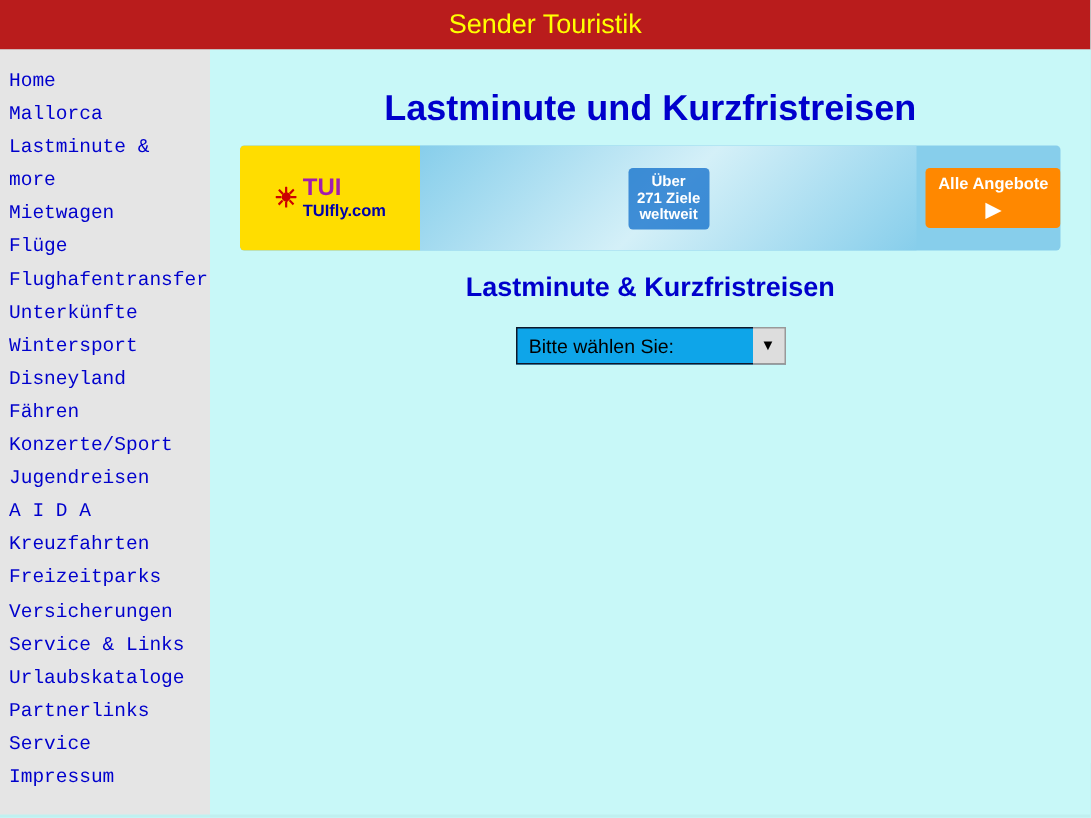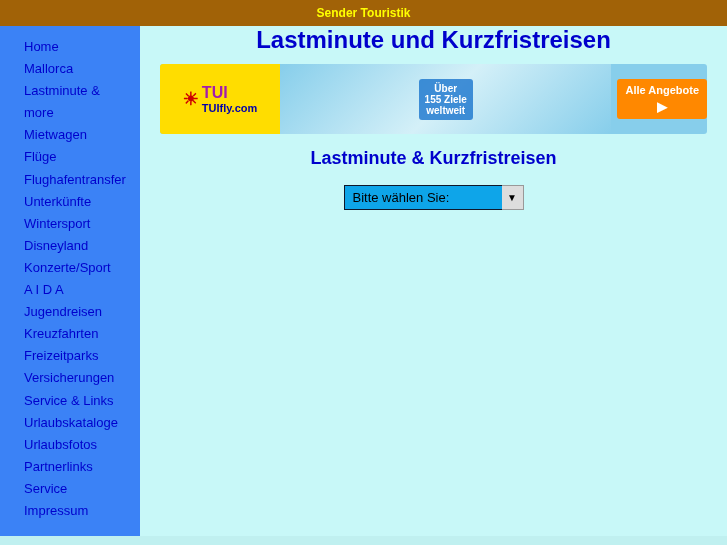--- a/index.html
+++ b/index.html
@@ -4,49 +4,50 @@
   <style>
     * { margin: 0; padding: 0; box-sizing: border-box; }
     body {
       font-family: Arial, sans-serif;
       font-size: 13px;
       background: #c0f0f0;
       width: 727px;
       min-height: 545px;
     }
     #header {
-      background: #a16207;
+      background: #b91c1c;
       color: #ffff00;
       text-align: center;
       padding: 6px 0;
-      font-size: 12px;
-      font-weight: bold;
+      font-size: 18px;
+      font-weight: normal;
     }
     #layout {
       display: flex;
       flex-direction: row;
     }
     #sidebar {
       width: 140px;
       min-height: 510px;
-      background: #3b82f6;
-      padding: 10px 24px;
+      background: #e5e5e5;
+      padding: 10px 6px;
       flex-shrink: 0;
+      font-family: Liberation Mono, monospace;
     }
     #sidebar a, #sidebar .nav-item {
       display: block;
       color: #0000cc;
       text-decoration: none;
       font-size: 13px;
       line-height: 1.7;
       cursor: pointer;
     }
     #main {
       flex: 1;
-      padding: 0 20px;
+      padding: 26px 20px;
       background: #c8f8f8;
     }
     #main-title {
       color: #0000cc;
       font-size: 24px;
       font-weight: bold;
       text-align: center;
       margin-bottom: 10px;
     }
     #banner-area {
@@ -171,29 +172,29 @@
 
   <a href="#">Home</a>
       <a href="#">Mallorca</a>
       <a href="#">Lastminute &amp; more</a>
       <a href="#">Mietwagen</a>
       <a href="#">Flüge</a>
       <a href="#">Flughafentransfer</a>
       <a href="#">Unterkünfte</a>
       <a href="#">Wintersport</a>
       <a href="#">Disneyland</a>
+      <a href="#">Fähren</a>
       <a href="#">Konzerte/Sport</a>
+      <a href="#">Jugendreisen</a>
       <a href="#">A I D A</a>
-      <a href="#">Jugendreisen</a>
       <a href="#">Kreuzfahrten</a>
       <a href="#">Freizeitparks</a>
       <a href="#">Versicherungen</a>
       <a href="#">Service &amp; Links</a>
       <a href="#">Urlaubskataloge</a>
-      <a href="#">Urlaubsfotos</a>
       <a href="#">Partnerlinks</a>
       <a href="#">Service</a>
       <a href="#">Impressum</a>
     </div>
   <div id="main">
     <div id="main-title">Lastminute und Kurzfristreisen</div>
 
     <div id="banner-area">
       <div class="banner-tui">
         <div>
@@ -202,21 +203,21 @@
             <div>
               <div class="tui-logo">TUI</div>
               <div class="tui-fly-text">TUIfly.com</div>
             </div>
           </div>
         </div>
       </div>
       <div class="banner-img-area">
         <div class="banner-ziele-box">
           <span style="white-space:pre-line;">Über
-155 Ziele
+271 Ziele
 weltweit</span>
         </div>
       </div>
       <button class="banner-btn">
         <span>Alle Angebote</span>
         <span class="banner-btn-arrow">▶</span>
       </button>
     </div>
 
     <div id="section-title">Lastminute &amp; Kurzfristreisen</div>

